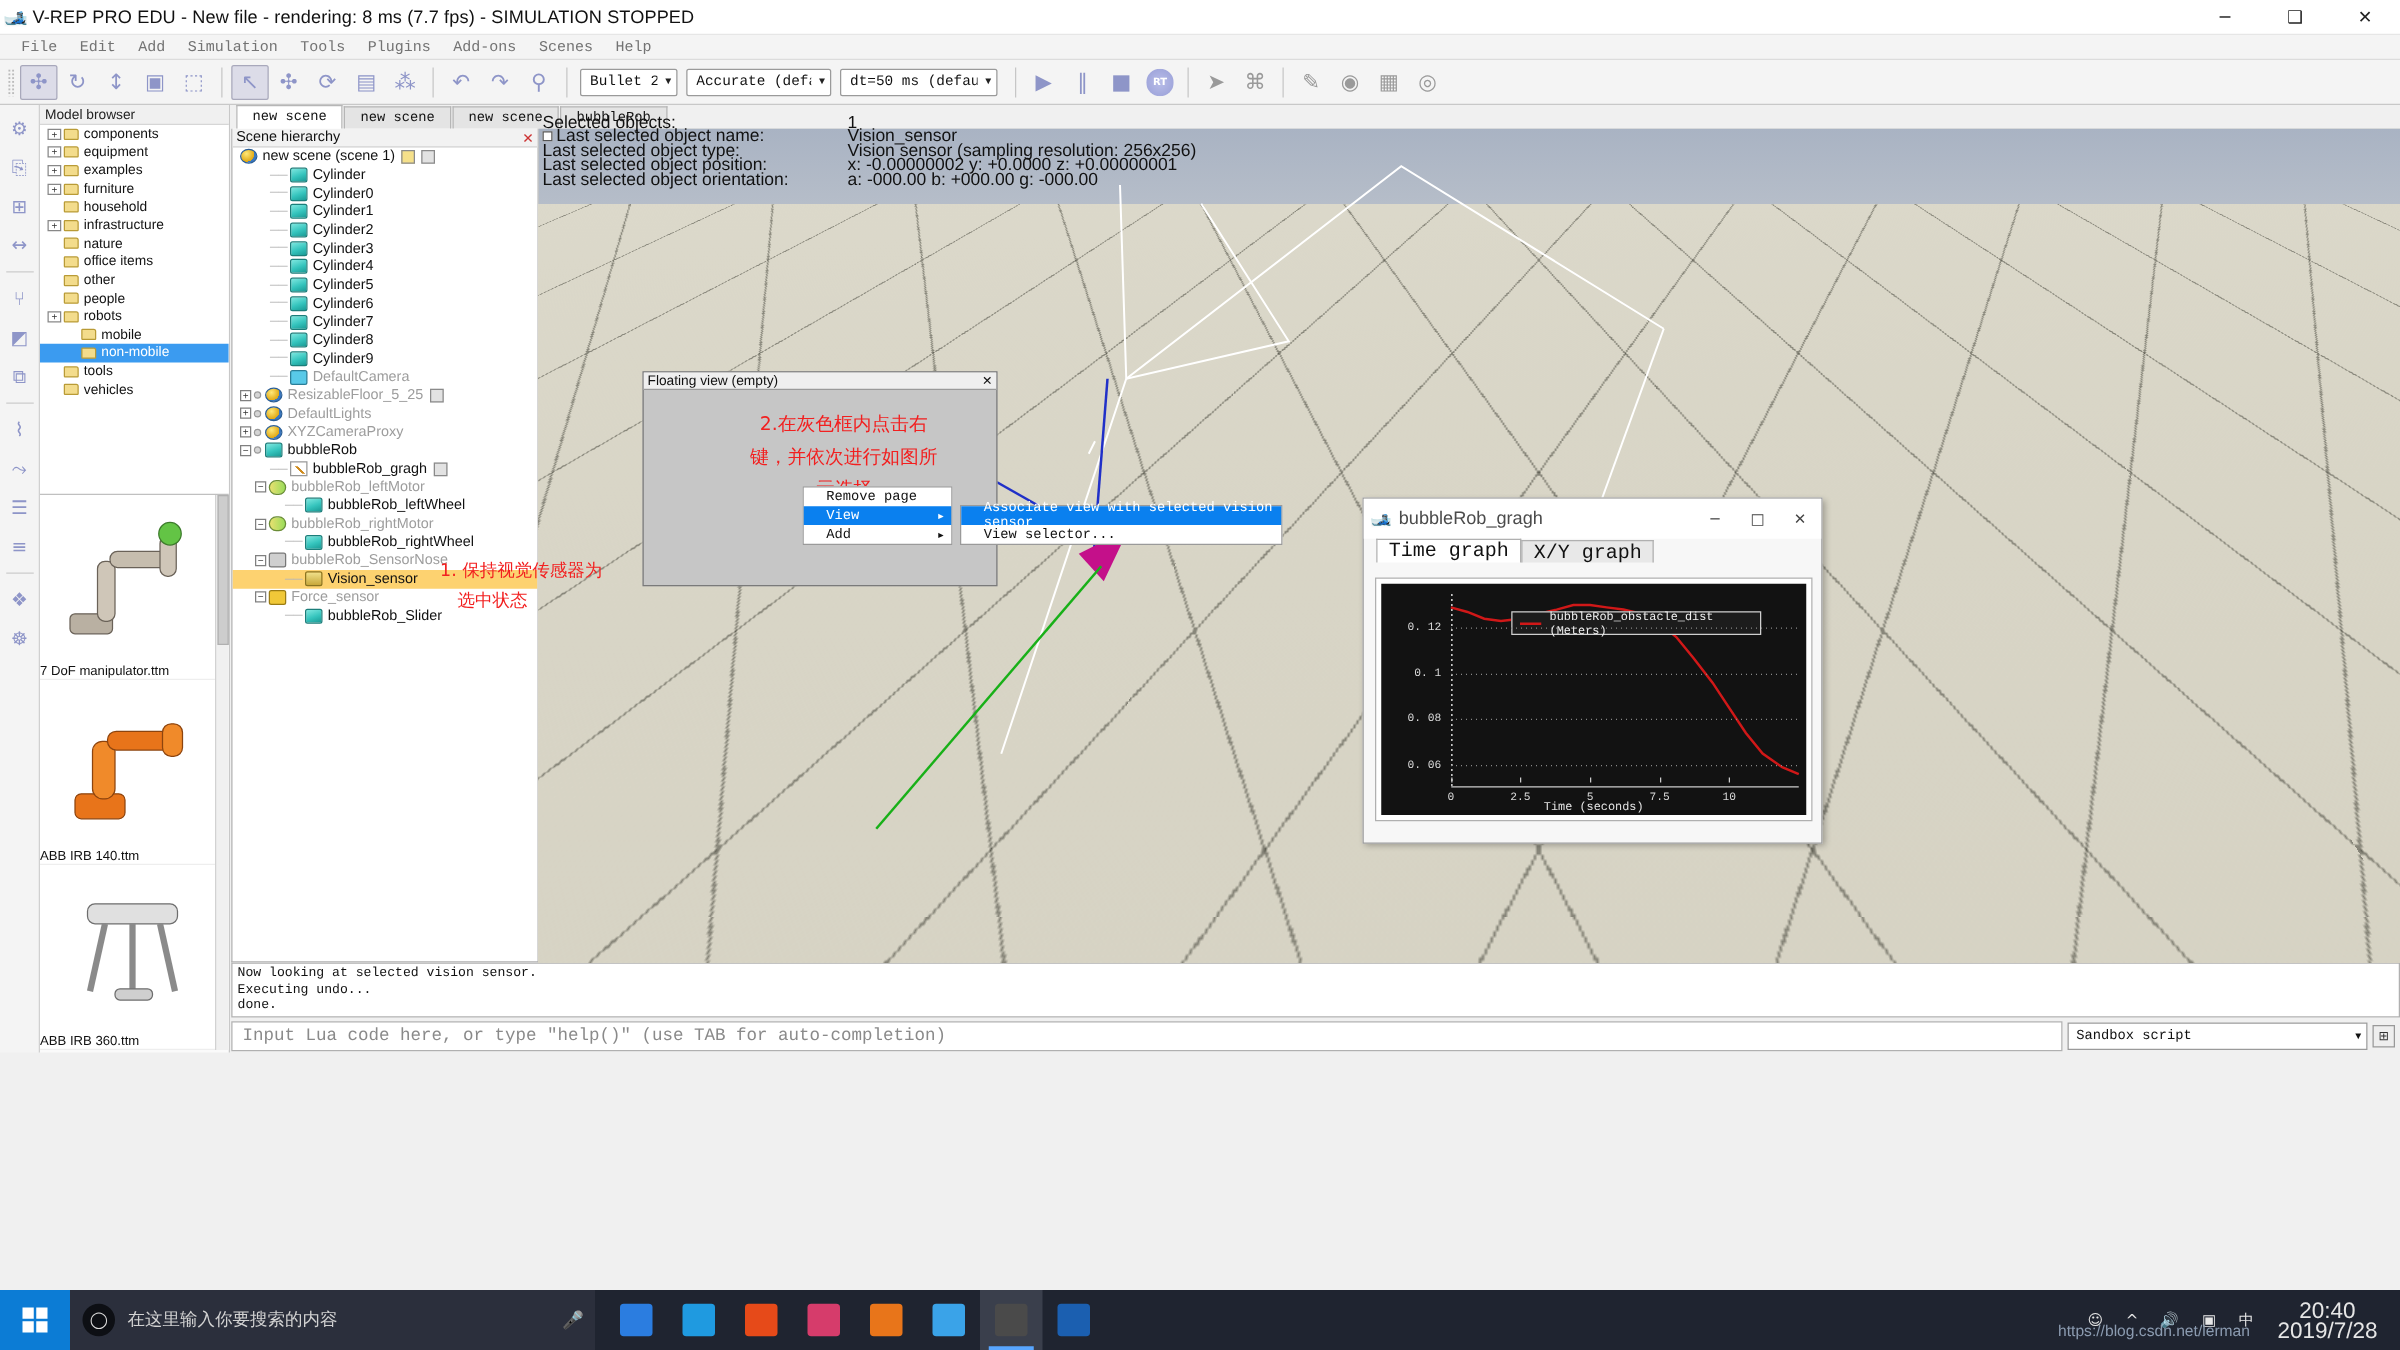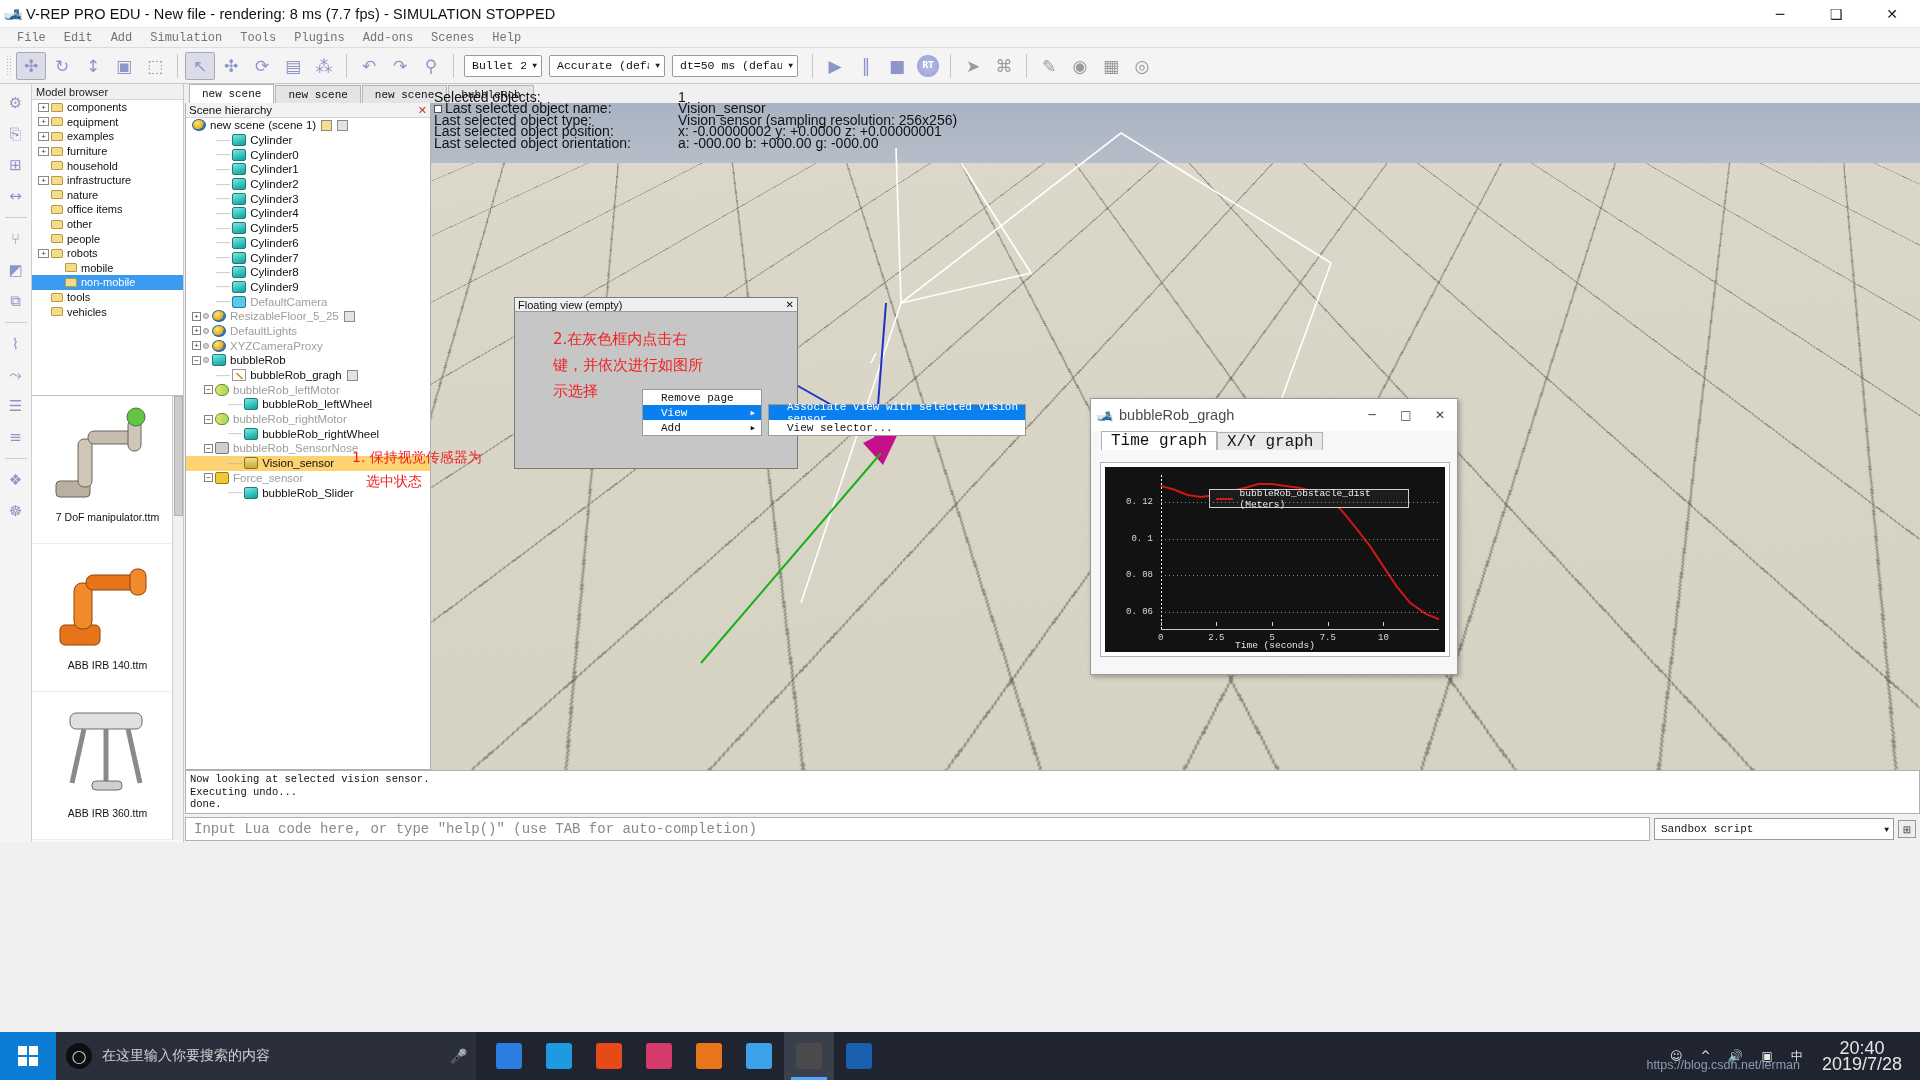--- a/index.html
+++ b/index.html
@@ -70,22 +70,22 @@
   #browser .hdr{ height:16px; background:#f0f0f0; border-bottom:1px solid #d6d6d6;
      font-size:11px; color:#222; padding-left:4px; line-height:16px;}
   #treearea{ height:296px; overflow:hidden; background:#fff; border-bottom:1px solid #c0c0c0;}
   .mrow{ height:14.6px; display:flex; align-items:center; font-size:11px; color:#111; }
   .mrow .exp{ width:11px;height:9px; margin-right:2px; border:1px solid #888; background:#fff;
      font-size:8px; line-height:7px; text-align:center; color:#333; }
   .mrow .fold{ width:12px;height:9px; background:#f3dc8c; border:1px solid #b99b36;
      margin-right:4px; border-radius:1px 2px 1px 1px;}
   .mrow.sel{ background:#3b9bf0; color:#fff;}
   #thumbs{ height:444px; overflow:hidden; background:#fff; position:relative;}
-  .thumb{ height:148px; display:flex; flex-direction:column; align-items:center;
-     justify-content:flex-end; padding-bottom:20px; border-bottom:1px solid #eee;}
+  .thumb{ height:148px; display:flex; flex-direction:column; align-items:flex-start;
+     justify-content:flex-end; padding-bottom:0; border-bottom:1px solid #eee;}
   .thumb .cap{ font-size:10.5px; color:#111; }
   .thumb .art{ flex:1; width:100%; display:flex;align-items:center;justify-content:center;}
   #browser .vscroll{ position:absolute; right:0; top:312px; width:11px; height:444px;
      background:#f0f0f0; border-left:1px solid #d2d2d2;}
   #browser .vscroll .th{ position:absolute; top:0; left:1px; width:9px; height:120px;
      background:#cdcdcd; border:1px solid #b0b0b0;}
 
   
   #scenetabs{
     position:absolute; left:185px; top:84px; width:1735px; height:19px;
@@ -173,21 +173,21 @@
     font-family:Liberation Sans, sans-serif; font-size:14px; color:#111; line-height:11.4px;
   }
   #sceneinfo .r{ display:flex; }
   #sceneinfo .l{ width:244px; }
   #sceneinfo .cb{ width:8px;height:8px;border:1px solid #555;background:#fff;
      display:inline-block; margin-right:3px;}
 
   
   #floatview{
     position:absolute; left:514px; top:297px; width:284px; height:172px;
-    background:#c6c6c6; border:1px solid #7a7a7a;
+    background:#c6c6c6; border:1px solid #7a7a7a;text-align:center;
   }
   #floatview .fvhdr{ height:14px; background:#efefef; border-bottom:1px solid #9a9a9a;
      display:flex;align-items:center;justify-content:space-between; padding:0 3px;
      font-size:11px; color:#111;}
   #floatview .fvbody{ padding:14px 0 0 38px; }
   #floatview .cn{ color:#f22020; font-size:15px; line-height:26px;
      font-family:"DejaVu Sans", sans-serif;}
 
   
   #ctx1{ position:absolute; left:642px; top:389px; width:120px; background:#fff;

